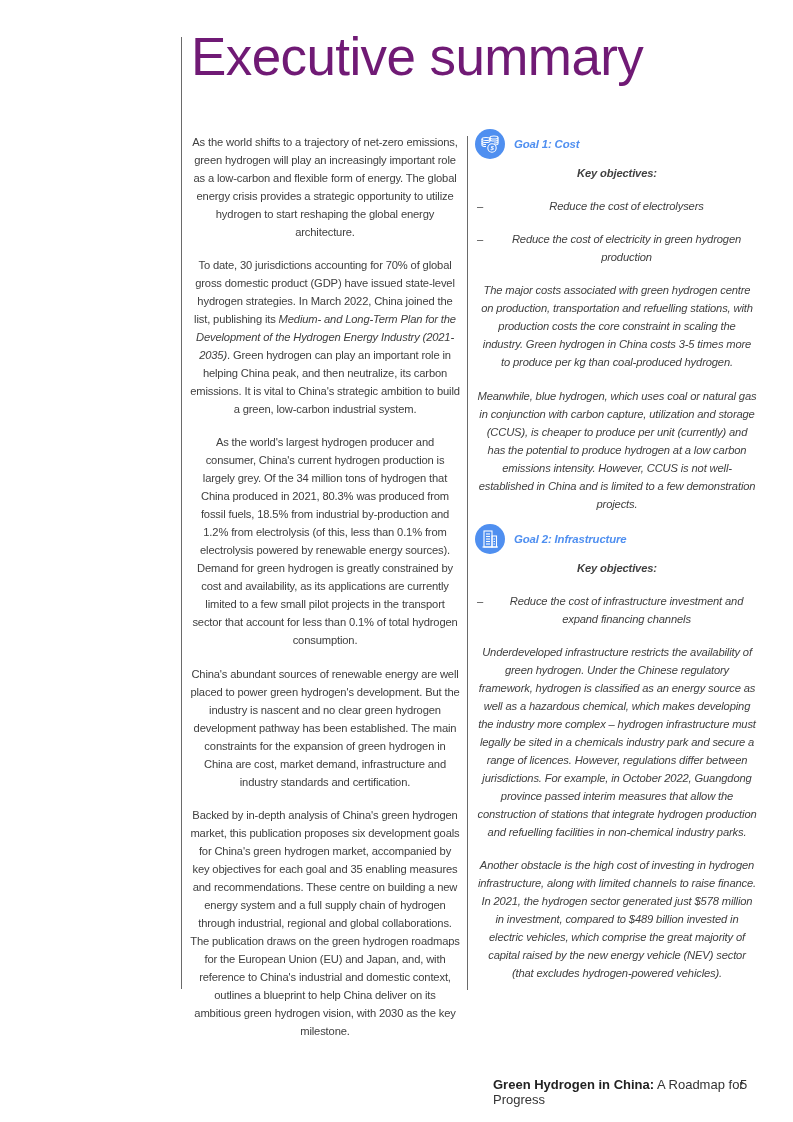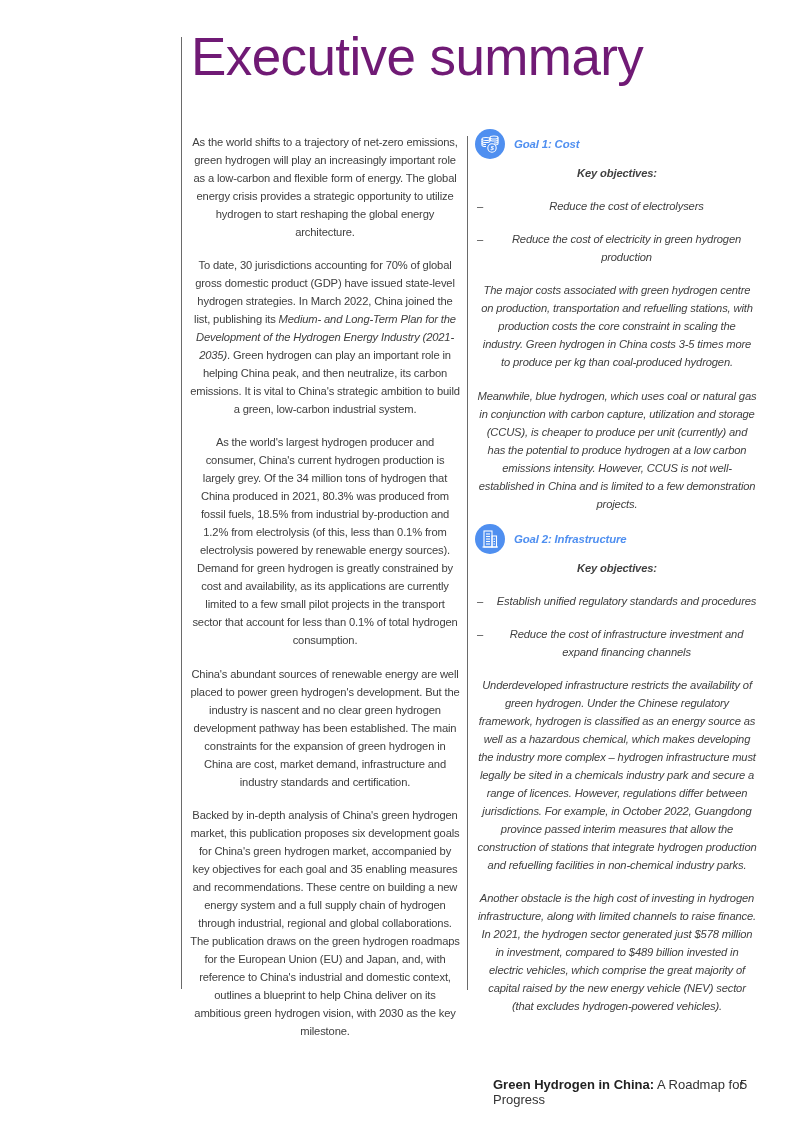--- a/index.html
+++ b/index.html
@@ -83,21 +83,20 @@
         <line x1="12.5" y1="10" x2="14" y2="10"></line>
         <line x1="12.5" y1="12.5" x2="14" y2="12.5"></line>
         <line x1="12.5" y1="15" x2="14" y2="15"></line>
         <line x1="1.5" y1="18" x2="17" y2="18"></line>
       </svg>
     </span>
     <span class="goal-title">Goal 2: Infrastructure</span>
   </div>
   <div class="key-obj">Key objectives:</div>
   <ul class="obj">
-    <li>Establish unified regulatory standards and procedures</li>
     <li>Reduce the cost of infrastructure investment and expand financing channels</li>
   </ul>
   <p>Underdeveloped infrastructure restricts the availability of green hydrogen. Under the Chinese regulatory framework, hydrogen is classified as an energy source as well as a hazardous chemical, which makes developing the industry more complex – hydrogen infrastructure must legally be sited in a chemicals industry park and secure a range of licences. However, regulations differ between jurisdictions. For example, in October 2022, Guangdong province passed interim measures that allow the construction of stations that integrate hydrogen production and refuelling facilities in non-chemical industry parks.</p>
   <p>Another obstacle is the high cost of investing in hydrogen infrastructure, along with limited channels to raise finance. In 2021, the hydrogen sector generated just $578 million in investment, compared to $489 billion invested in electric vehicles, which comprise the great majority of capital raised by the new energy vehicle (NEV) sector (that excludes hydrogen-powered vehicles).</p>
 </div>
 
 <div class="footer">
   <b>Green Hydrogen in China:</b><span> A Roadmap for Progress</span>
   <span class="page">5</span>
 </div>

